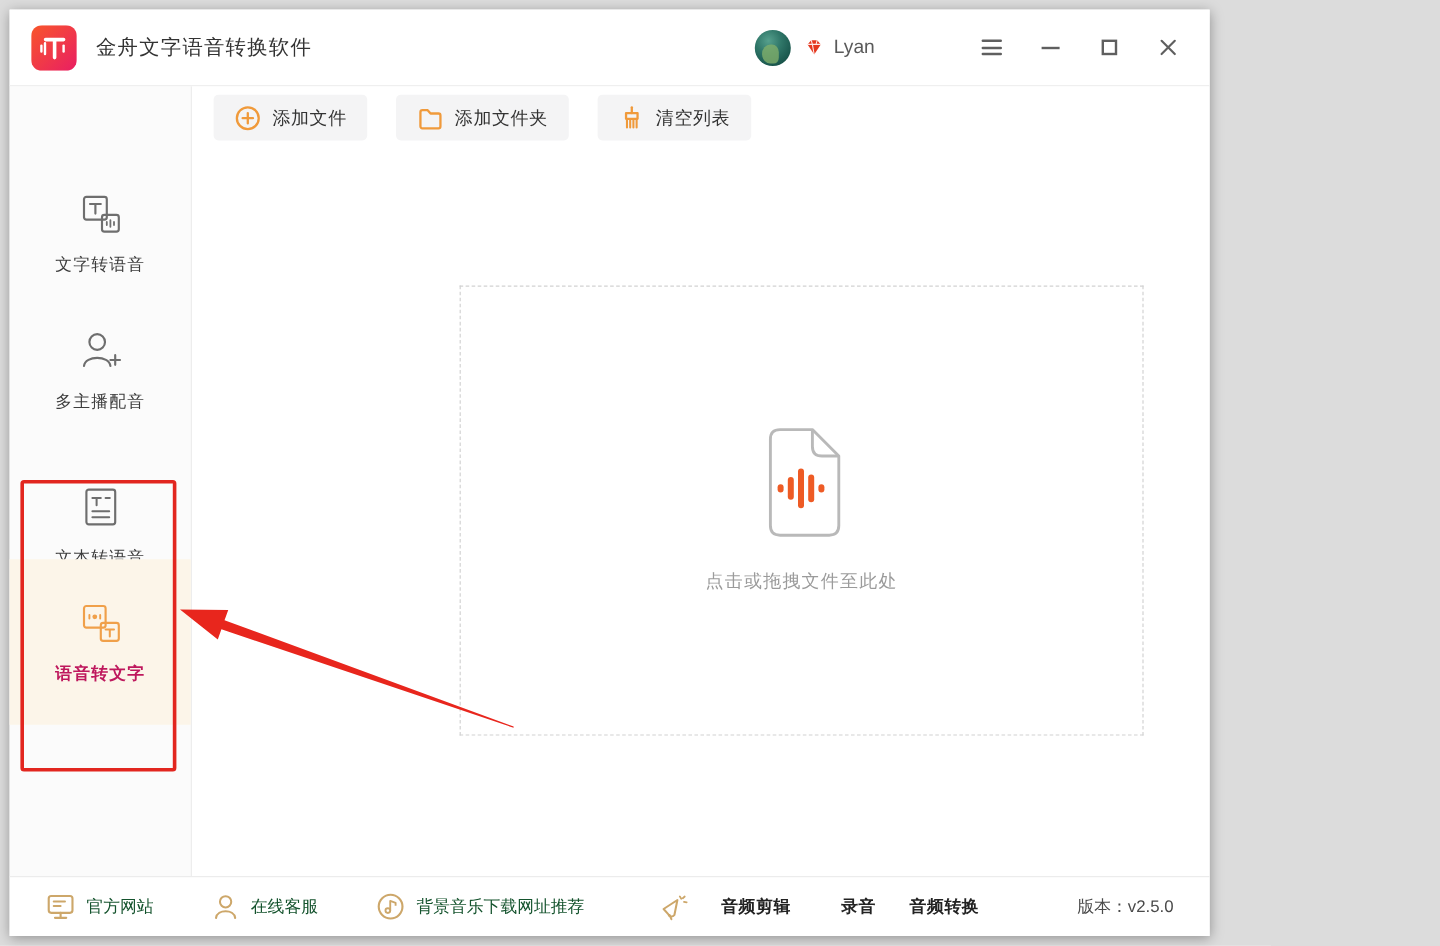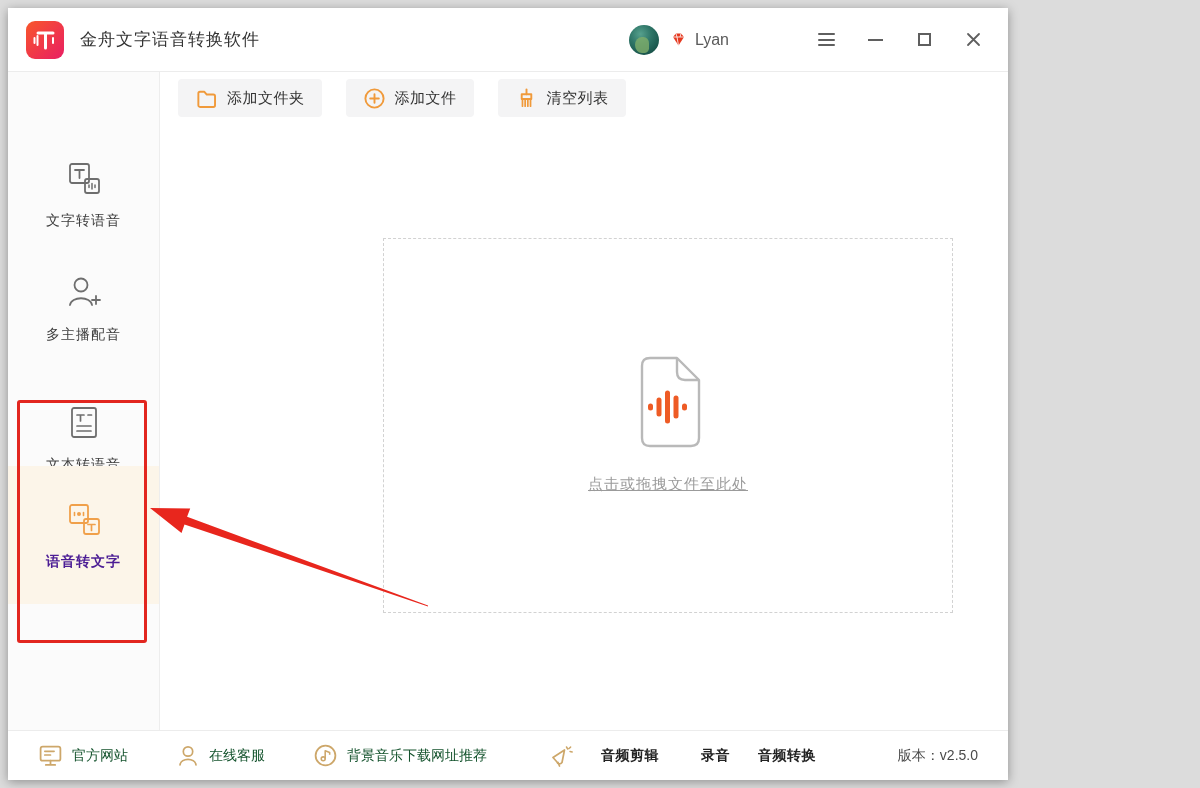--- a/index.html
+++ b/index.html
@@ -29,32 +29,32 @@
   .min-line { width:15px; height:2px; background:#5f5f5f; }
   .max-box { width:13px; height:13px; border:2px solid #5f5f5f; }
 
   
   .sidebar { position:absolute; left:0; top:64px; width:152px; bottom:50px;
              background:#fbfbfb; border-right:1px solid #ededed; }
   .nav-item { position:absolute; left:0; width:151px; display:flex; flex-direction:column;
               align-items:center; justify-content:center; gap:13px; cursor:pointer; }
   .nav-label { font-size:14px; color:#3c3c3c; letter-spacing:1px; }
   .nav-item.active { background:#fcf5e9; }
-  .nav-item.active .nav-label { color:#4c1d95; font-weight:700; }
+  .nav-item.active .nav-label { color:#be185d; font-weight:700; }
 
   
   .main { position:absolute; left:152px; top:64px; right:0; bottom:50px; background:#fff; }
   .toolbar { position:absolute; left:18px; top:7px; display:flex; gap:24px; }
   .tool-btn { display:flex; align-items:center; gap:9px; height:38px; padding:0 17px;
               background:#f4f4f5; border-radius:4px; border:none; font-size:15px; color:#333;
               font-family:inherit; cursor:pointer; letter-spacing:.5px; }
   .dropzone { position:absolute; left:223px; top:166px; width:570px; height:375px;
               border:1px dashed #d2d2d2; display:flex; flex-direction:column;
               align-items:center; padding-top:116px; cursor:pointer; }
-  .drop-hint { margin-top:26px; font-size:15px; color:#9b9b9b; letter-spacing:1px;text-decoration:underline; }
+  .drop-hint { margin-top:26px; font-size:15px; color:#9b9b9b; letter-spacing:1px; }
 
   
   .statusbar { position:absolute; left:0; right:0; bottom:0; height:50px; background:#fff;
                border-top:1px solid #ececec; display:flex; align-items:center; padding:0 30px; }
   .sb-link { display:flex; align-items:center; gap:9px; font-size:14px; color:#14532d; cursor:pointer; }
   .sb-link + .sb-link { margin-left:48px; }
   .sb-mega { margin-left:62px; cursor:pointer; }
   .sb-tool { font-size:14px; font-weight:700; color:#222; cursor:pointer; letter-spacing:.5px; }
   .sb-tool.t1 { margin-left:26px; } .sb-tool.t2 { margin-left:42px; } .sb-tool.t3 { margin-left:28px; }
   .sb-version { margin-left:auto; font-size:14px; color:#4a4a4a; }
@@ -155,30 +155,30 @@
       </svg>
       <span class="nav-label">语音转文字</span>
     </div>
 
   </div>
 
   <div class="main">
     <div class="toolbar">
       <button class="tool-btn">
         <svg width="23" height="23" viewBox="0 0 24 24">
-          <path d="M3.5 19 V6.8 c0-1 .7-1.8 1.7-1.8 h4.6 l2.5 2.9 h6.9 c1 0 1.7.8 1.7 1.8 V19 c0 1 -.7 1.8 -1.7 1.8 H5.2 c-1 0 -1.7 -.8 -1.7 -1.8 Z" stroke="#F09A3B" stroke-width="2" fill="none" stroke-linejoin="round"></path>
-        </svg>
-        <span>添加文件夹</span>
-      </button>
-      <button class="tool-btn">
-        <svg width="23" height="23" viewBox="0 0 24 24">
           <circle cx="12" cy="12" r="9.5" stroke="#F09A3B" stroke-width="2" fill="none"></circle>
           <path d="M7.5 12 h9 M12 7.5 v9" stroke="#F09A3B" stroke-width="2" stroke-linecap="round"></path>
         </svg>
         <span>添加文件</span>
+      </button>
+      <button class="tool-btn">
+        <svg width="23" height="23" viewBox="0 0 24 24">
+          <path d="M3.5 19 V6.8 c0-1 .7-1.8 1.7-1.8 h4.6 l2.5 2.9 h6.9 c1 0 1.7.8 1.7 1.8 V19 c0 1 -.7 1.8 -1.7 1.8 H5.2 c-1 0 -1.7 -.8 -1.7 -1.8 Z" stroke="#F09A3B" stroke-width="2" fill="none" stroke-linejoin="round"></path>
+        </svg>
+        <span>添加文件夹</span>
       </button>
       <button class="tool-btn">
         <svg width="23" height="23" viewBox="0 0 24 24">
           <path d="M12 2.5 v5" stroke="#F09A3B" stroke-width="2" stroke-linecap="round"></path>
           <path d="M7 7.5 h10 v5 h-10 Z" stroke="#F09A3B" stroke-width="2" fill="none" stroke-linejoin="round"></path>
           <path d="M7.8 13 v7 M10.6 13 v7 M13.4 13 v7 M16.2 13 v7" stroke="#F09A3B" stroke-width="1.8" stroke-linecap="round"></path>
         </svg>
         <span>清空列表</span>
       </button>
     </div>

